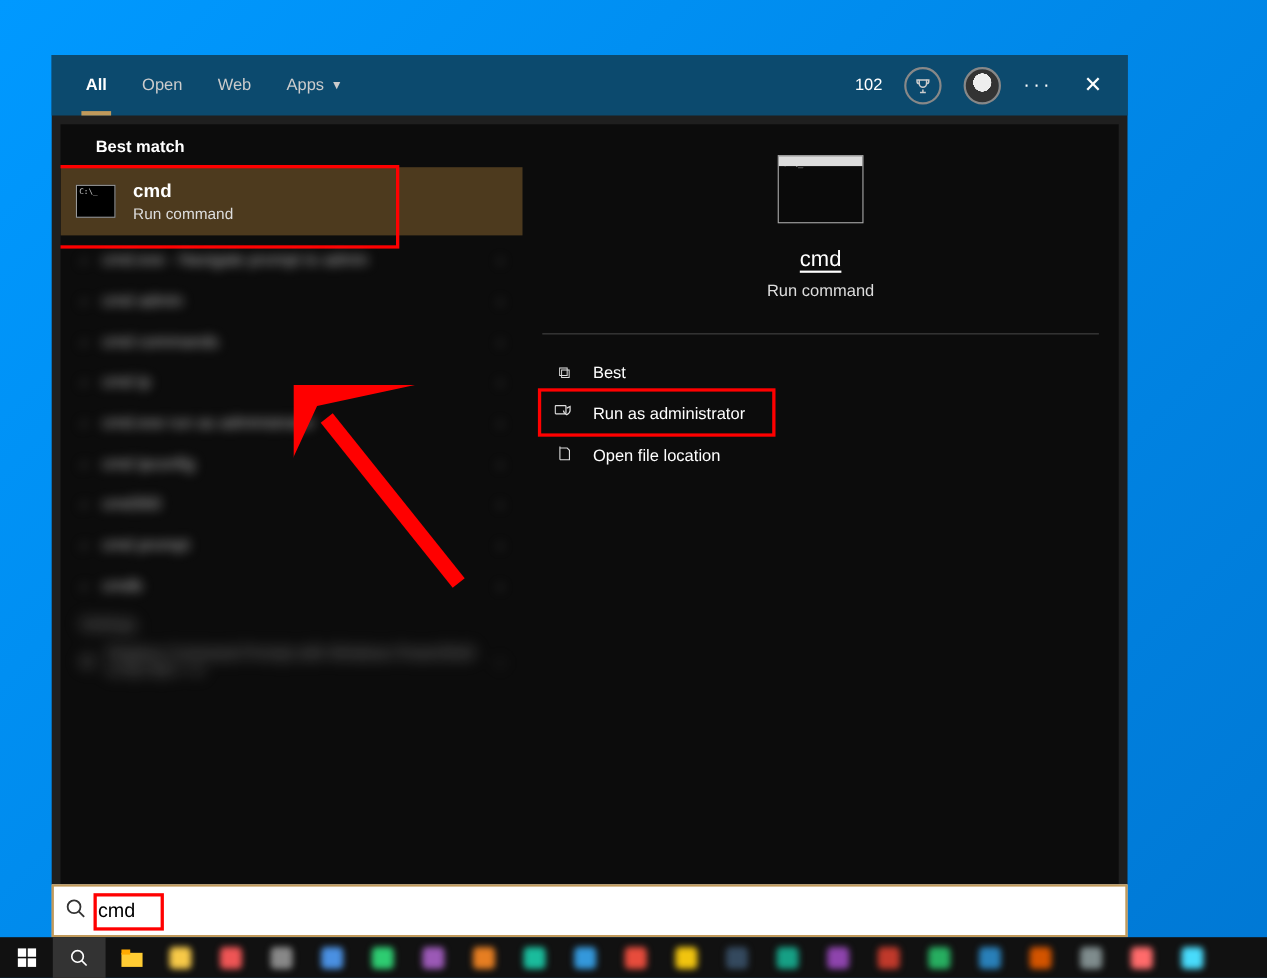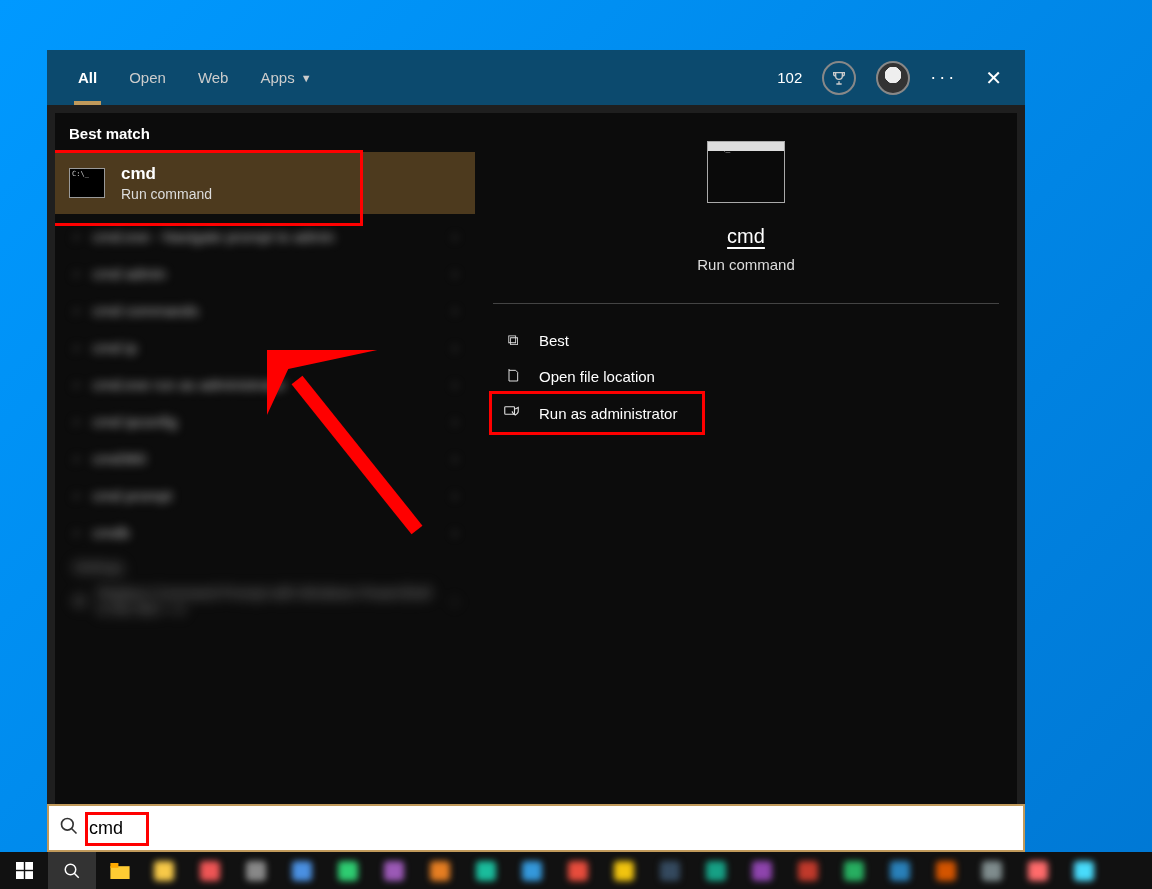--- a/index.html
+++ b/index.html
@@ -16,21 +16,21 @@
 .tabs-right { margin-left: auto; display: flex; align-items: center; gap: 20px; }
 .reward-count { color: #fff; font-size: 15px; }
 .circle-icon { width: 34px; height: 34px; border-radius: 50%; border: 2px solid #888; display: flex; align-items: center; justify-content: center; color: #ccc; }
 .avatar { width: 34px; height: 34px; border-radius: 50%; border: 2px solid #888; background: radial-gradient(circle at 50% 40%, #eee 35%, #333 36%); }
 .dots { color: #fff; font-size: 18px; letter-spacing: 3px; cursor: pointer; }
 .close-x { color: #fff; font-size: 20px; cursor: pointer; padding: 0 8px; }
 
 .panel-body { flex: 1; display: flex; background: #0c0c0c; margin: 8px 8px 0 8px; overflow: hidden; }
 
 .left-col { width: 420px; display: flex; flex-direction: column; position: relative; }
-.section-label { color: #fff; font-size: 15px; font-weight: 600; padding: 12px 14px 10px; }
+.section-label { color: #fff; font-size: 15px; font-weight: 600; padding: 12px 32px 10px; }
 
 .best-match-item { display: flex; align-items: center; gap: 16px; padding: 12px 14px; background: #4d3a1e; cursor: pointer; position: relative; }
 .best-match-item .icon-box { width: 36px; height: 30px; background: #000; border: 1px solid #999; position: relative; }
 .best-match-item .icon-box::before { content: 'C:\\_'; position: absolute; top: 1px; left: 2px; color: #ccc; font-size: 7px; font-family: monospace; }
 .bm-title { color: #fff; font-size: 17px; font-weight: 600; }
 .bm-sub { color: #ddd; font-size: 14px; margin-top: 2px; }
 .hl-box-1 { position: absolute; border: 3px solid #ff0000; pointer-events: none; }
 
 .web-results { flex: 1; overflow: hidden; filter: blur(5px); padding: 4px 0; }
 .web-item { display: flex; align-items: center; justify-content: space-between; padding: 10px 18px; color: #999; gap: 12px; }
@@ -166,35 +166,35 @@
       <div class="big-title">cmd</div>
       <div class="big-sub">Run command</div>
       <div class="divider"></div>
       <div class="actions">
         <div class="action-item">
           <span class="ic">⧉</span>
           <span>Best</span>
         </div>
         <div class="action-item">
           <span class="ic">
-            <svg width="16" height="16" viewBox="0 0 24 24" fill="none" stroke="#ddd" stroke-width="1.5">
-                <path d="M6 3v18M6 5h10l3 3v13H6"></path>
-              </svg>
-          </span>
-          <span>Open file location</span>
-        </div>
-        <div class="action-item">
-          <span class="ic">
             <svg width="18" height="16" viewBox="0 0 24 20" fill="none" stroke="#ddd" stroke-width="1.5">
                 <rect x="1" y="3" width="13" height="10" rx="1"></rect>
                 <path d="M15 6l4-2v5c0 3-4 5-4 5s-4-2-4-5"></path>
               </svg>
           </span>
           <span>Run as administrator</span>
           <div class="hl-box-2" style="left:-4px; top:-4px; width:216px; height:44px;"></div>
+        </div>
+        <div class="action-item">
+          <span class="ic">
+            <svg width="16" height="16" viewBox="0 0 24 24" fill="none" stroke="#ddd" stroke-width="1.5">
+                <path d="M6 3v18M6 5h10l3 3v13H6"></path>
+              </svg>
+          </span>
+          <span>Open file location</span>
         </div>
       </div>
 
       <svg class="arrow-annot" style="left:220px; top:300px;" width="180" height="200">
         <defs>
             <marker id="ah" markerWidth="12" markerHeight="12" refX="2" refY="6" orient="auto">
               <path d="M0,0 L12,6 L0,12 L3,6 Z" fill="#ff0000"></path>
             </marker>
           </defs>
         <line x1="150" y1="180" x2="30" y2="30" stroke="#ff0000" stroke-width="14" marker-end="url(#ah)"></line>

